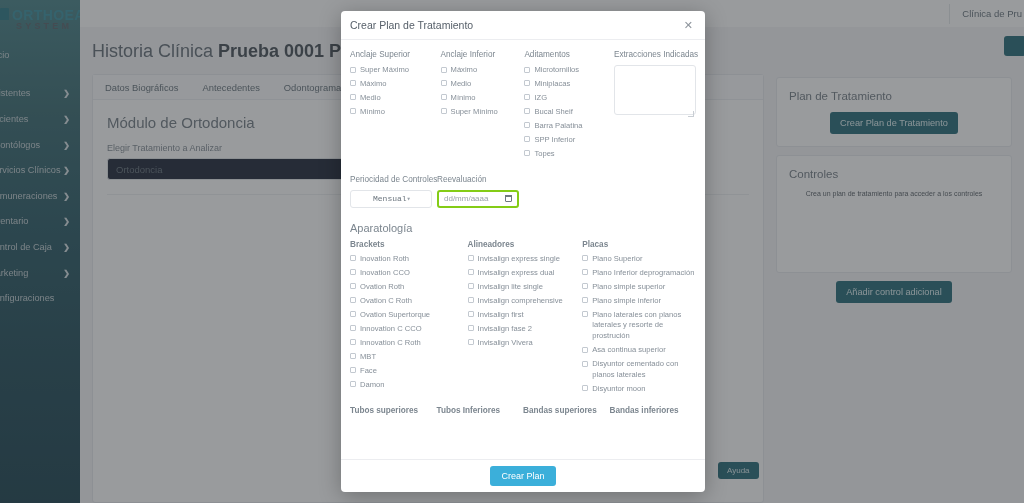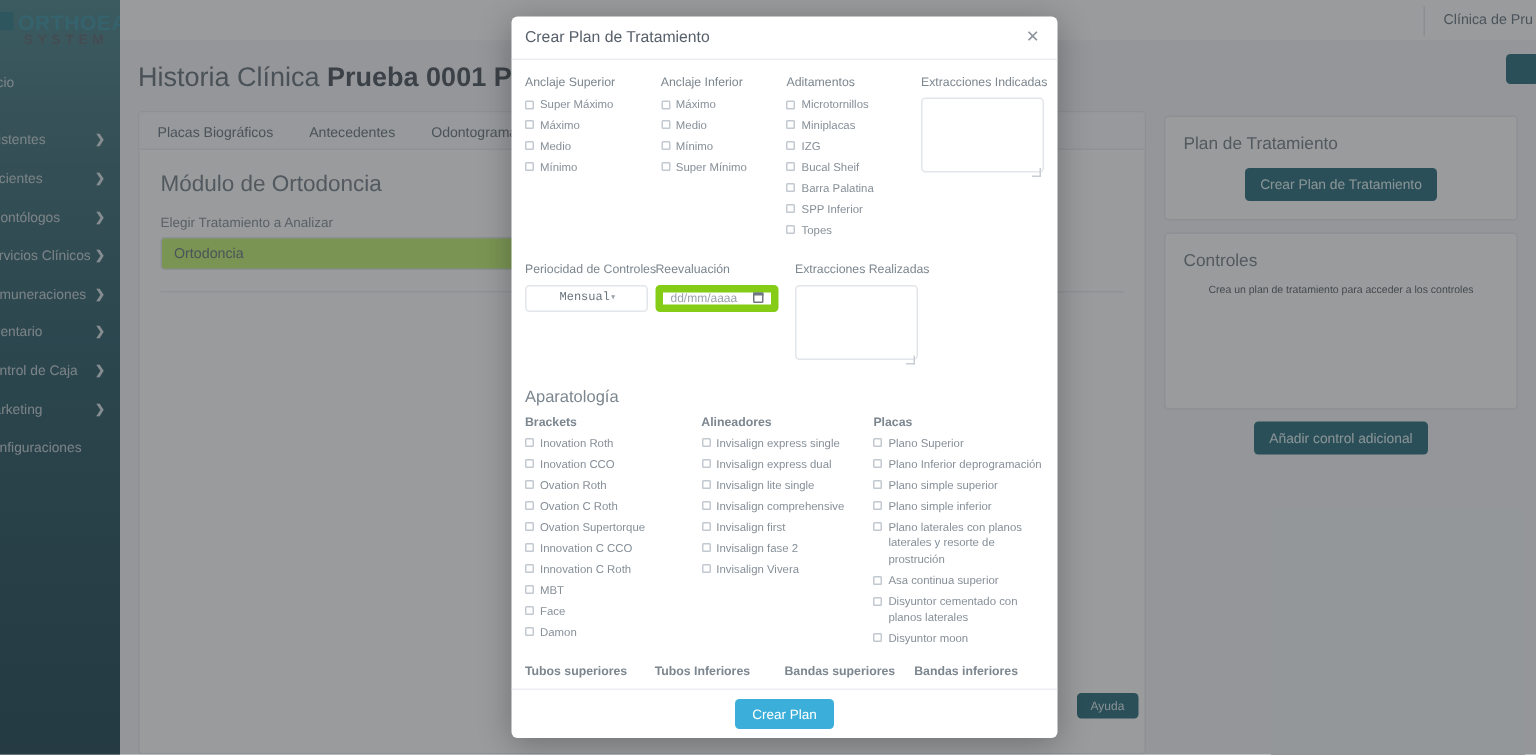--- a/index.html
+++ b/index.html
@@ -72,21 +72,21 @@
   }
   .tabs { display: flex; height: 25px; border-bottom: 1px solid #ebedf0; background: #fafbfc; }
   .tab {
     padding: 0 12px; display: flex; align-items: center;
     font-size: 9.4px; color: #5d6a74; white-space: nowrap;
   }
   .module-title { margin: 14px 0 0 14px; font-size: 15px; color: #6b757e; }
   .field-label { margin: 12px 0 5px 14px; font-size: 9px; color: #7c868f; }
   .select-box {
     margin-left: 14px; width: 420px; height: 22px; border: 1px solid #e2e5e9;
-    border-radius: 3px; background: #bef264; display: flex; align-items: center;
+    border-radius: 3px; background: #0f172a; display: flex; align-items: center;
     padding: 0 8px; font-size: 9.5px; color: #5d6a74;
   }
   .hr-line { margin: 14px 14px 0 14px; border-top: 1px solid #eceef1; }
 
   
   .right-col { position: absolute; right: 12px; top: 50px; width: 236px; }
   .panel {
     background: #fff; border: 1px solid #e6e8ec; border-radius: 3px;
     margin-bottom: 8px; padding: 12px;
   }
@@ -165,21 +165,21 @@
 
   .row2 { margin-top: 12px; }
 
   .sel {
     width: 82px; height: 18px; border: 1px solid #e2e5e9; border-radius: 3px;
     background: #fff; display: flex; align-items: center; justify-content: space-between;
     padding: 0 22px; font-size: 8px; color: #6b757e; font-family: Liberation Mono, monospace;
   }
   .sel .cv { font-size: 7px; color: #9aa2aa; }
   .dateinput {
-    width: 82px; height: 18px; border: 5px solid #84cc16; border-radius: 3px;
+    width: 82px; height: 18px; border: 2px solid #84cc16; border-radius: 3px;
     background: #fff; display: flex; align-items: center; justify-content: space-between;
     padding: 0 5px; font-size: 8px; color: #9aa2aa;
   }
   .cal-ic {
     width: 7px; height: 7px; border: 1px solid #6f7880; border-radius: 1px;
     position: relative;
   }
   .cal-ic::before {
     content: ""; position: absolute; left: -1px; top: -1px; right: -1px; height: 2px;
     background: #6f7880;
@@ -254,21 +254,21 @@
   </div>
 
   <div class="content">
     <div class="page-title">
       <span>Historia Clínica </span><b>Prueba 0001 Prueba 001</b>
     </div>
 
     <div class="main-card">
       <div class="tabs" id="tabs-row">
           <div class="tab">
-            <span>Placas Biográficos</span>
+            <span>Datos Biográficos</span>
           </div>
           <div class="tab">
             <span>Antecedentes</span>
           </div>
           <div class="tab">
             <span>Odontograma</span>
           </div>
           <div class="tab">
             <span>Periodontograma</span>
           </div>
@@ -402,26 +402,20 @@
             <span class="cv">▾</span>
           </div>
         </div>
         <div class="col c3">
           <div class="group-label">Reevaluación</div>
           <div class="dateinput">
             <span>dd/mm/aaaa</span>
             <span class="cal-ic"></span>
           </div>
         </div>
-        <div class="col c4">
-          <div class="group-label">Extracciones Realizadas</div>
-          <div class="ta-r">
-            <textarea class="ta" style=""></textarea>
-          </div>
-        </div>
       </div>
 
       <div class="section-title">Aparatología</div>
 
       <div class="grid-3">
         <div class="g1">
           <div class="grp-label-sm">Brackets</div>
           <div>
               <div class="chk">
                 <span class="box"></span>

